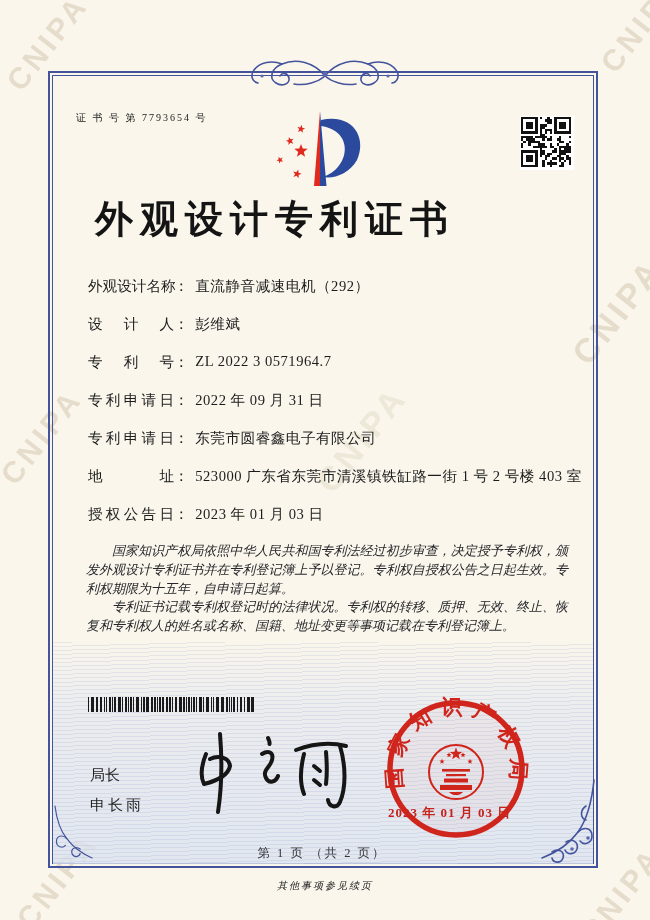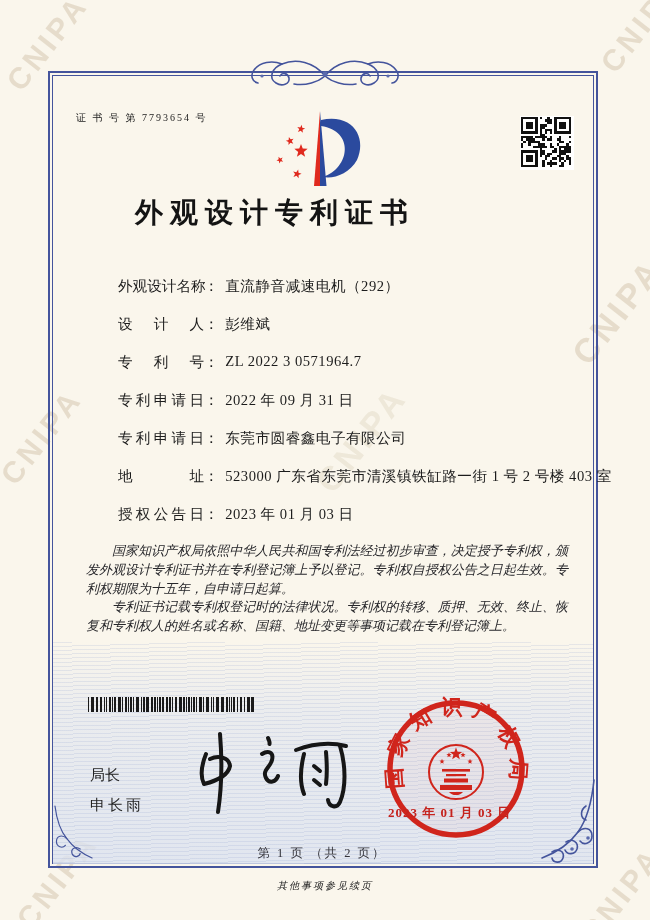--- a/index.html
+++ b/index.html
@@ -37,24 +37,24 @@
     left:53px;top:642px;width:540px;height:222px;position:absolute;
     background:
       repeating-linear-gradient(178.5deg, rgba(125,145,200,.16) 0 1px, rgba(125,145,200,0) 1px 4px),
       linear-gradient(180deg, rgba(224,229,241,0) 0, rgba(222,228,240,.55) 70px, rgba(219,226,240,.8) 100%);
   }
   .cert-no{left:76px;top:111px;font-size:10px;letter-spacing:2px;position:absolute;}
   .logo{left:270px;top:106px;position:absolute;}
   .qr{left:520px;top:116px;width:52px;height:52px;position:absolute;background:#fff;padding:1px;}
   .title{
     left:0;top:194px;width:550px;text-align:center;position:absolute;
-    font-size:28px;font-weight:bold;letter-spacing:7px;color:#141414;
+    font-size:38px;font-weight:bold;letter-spacing:7px;color:#141414;
   }
   
-  .fields{left:88px;top:277px;width:475px;position:absolute;font-size:14.6px;margin-left:30px;}
+  .fields{left:88px;top:277px;width:475px;position:absolute;font-size:14.6px;}
   .frow{height:38px;position:relative;white-space:nowrap;}
   .flabel{
     display:inline-block;width:86px;text-align:justify;text-align-last:justify;
     vertical-align:top;
   }
   .fcolon{display:inline-block;vertical-align:top;}
   .fvalue{display:inline-block;margin-left:3px;vertical-align:top;letter-spacing:.5px;}
   .fpair2{position:absolute;left:244px;top:0;}
   
   .bodytext{

